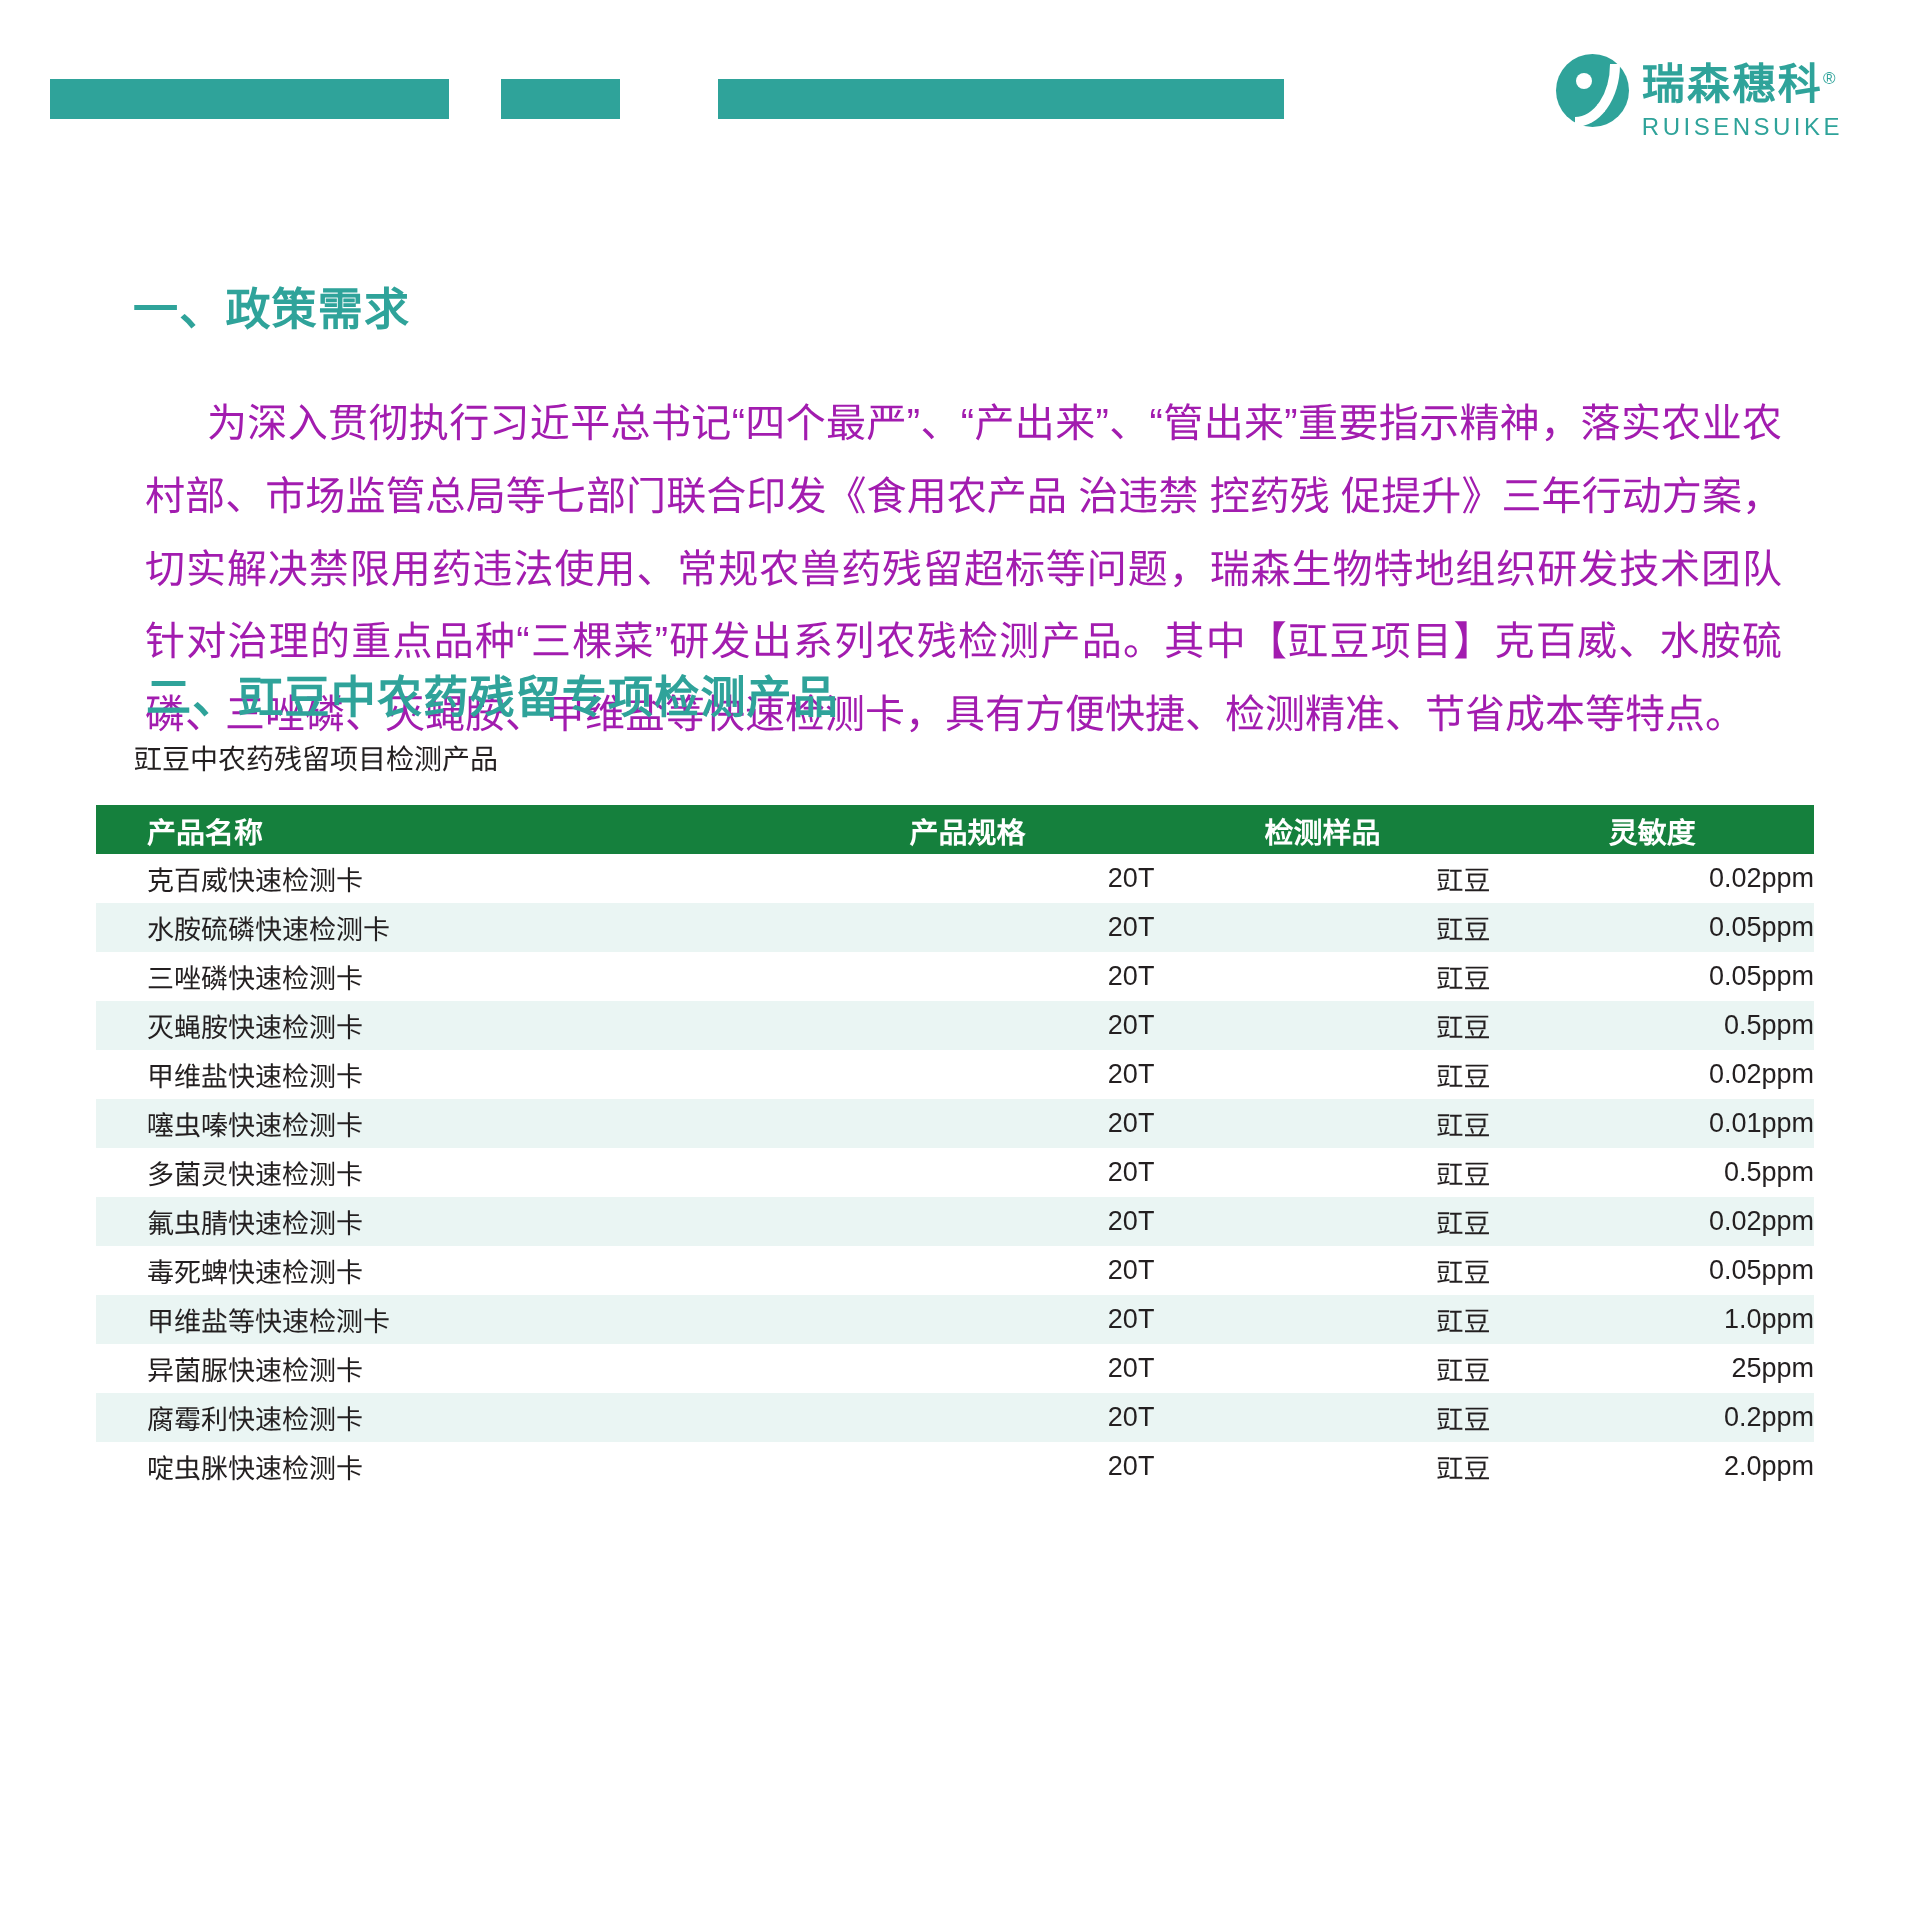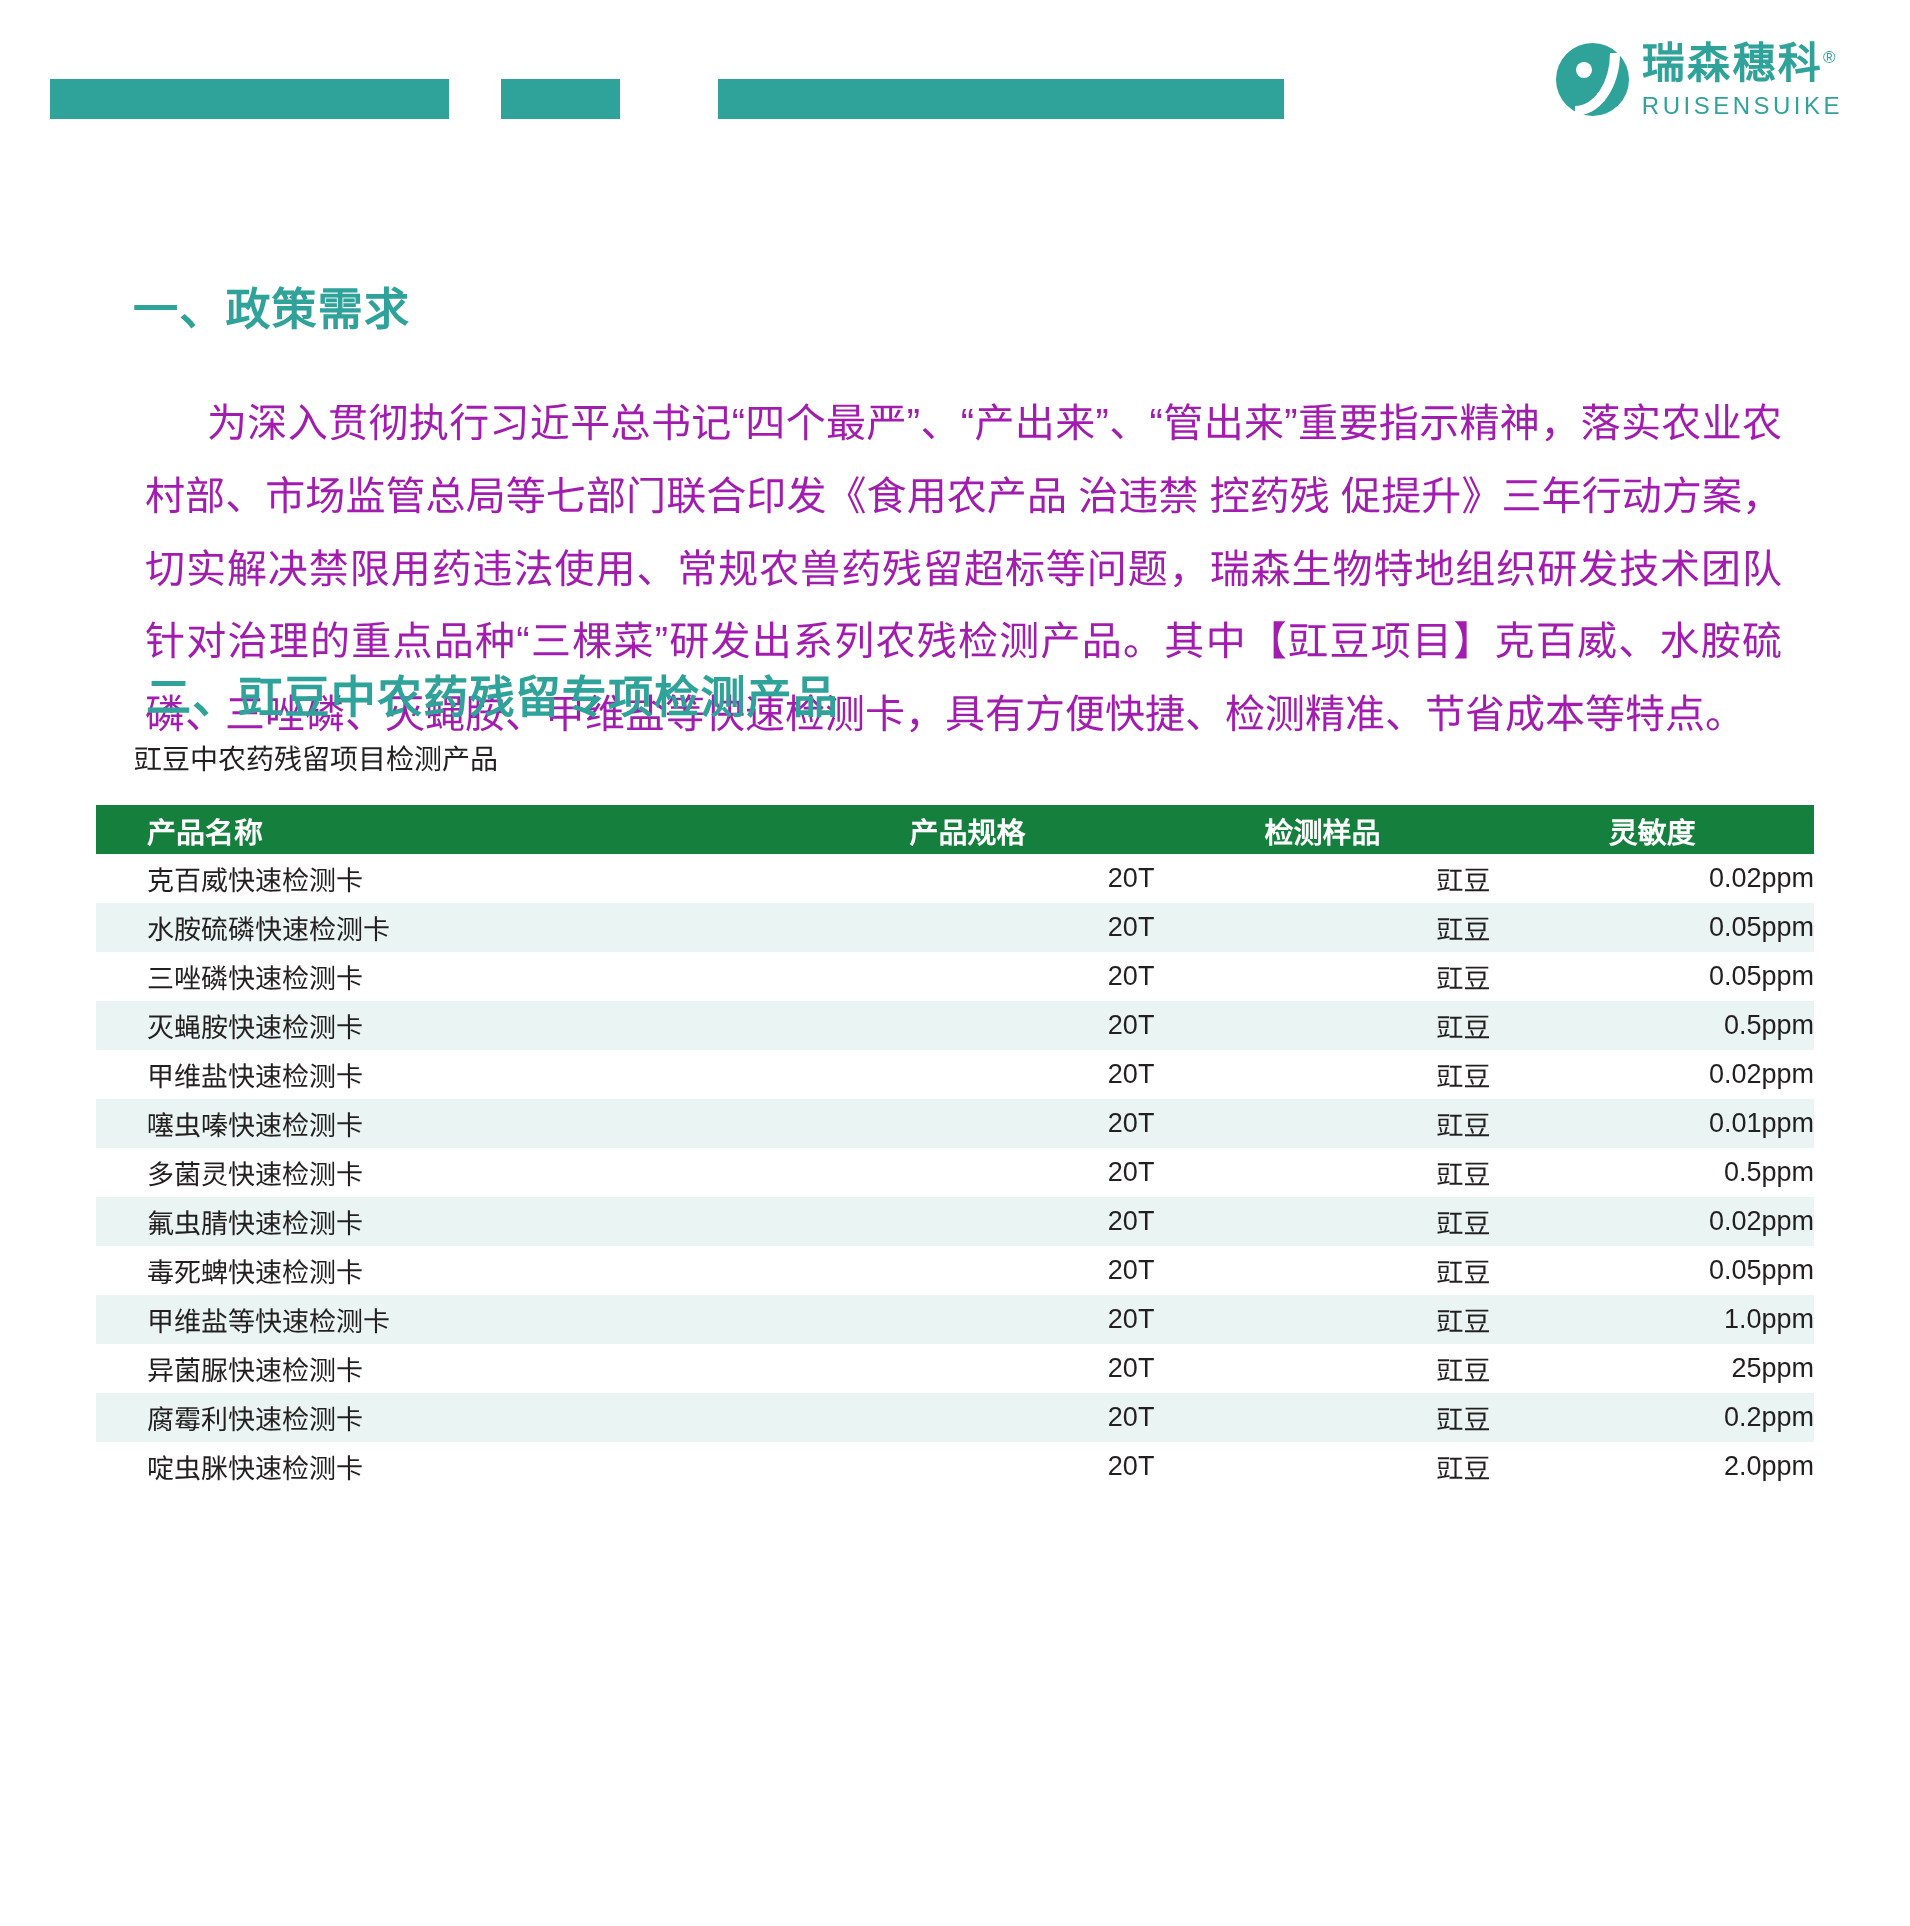--- a/index.html
+++ b/index.html
@@ -86,20 +86,21 @@
     top: 26%;
     width: 16px;
     height: 16px;
     background: #ffffff;
     border-radius: 50%;
   }
   .logo-text {
     display: flex;
     flex-direction: column;
     line-height: 1;
+    margin-top: 21px;
   }
   .logo-cn {
     font-size: 43px;
     font-weight: bold;
     color: #2fa39a;
     letter-spacing: 2.3px;
     position: relative;
     display: inline-block;
   }
   .logo-reg {

